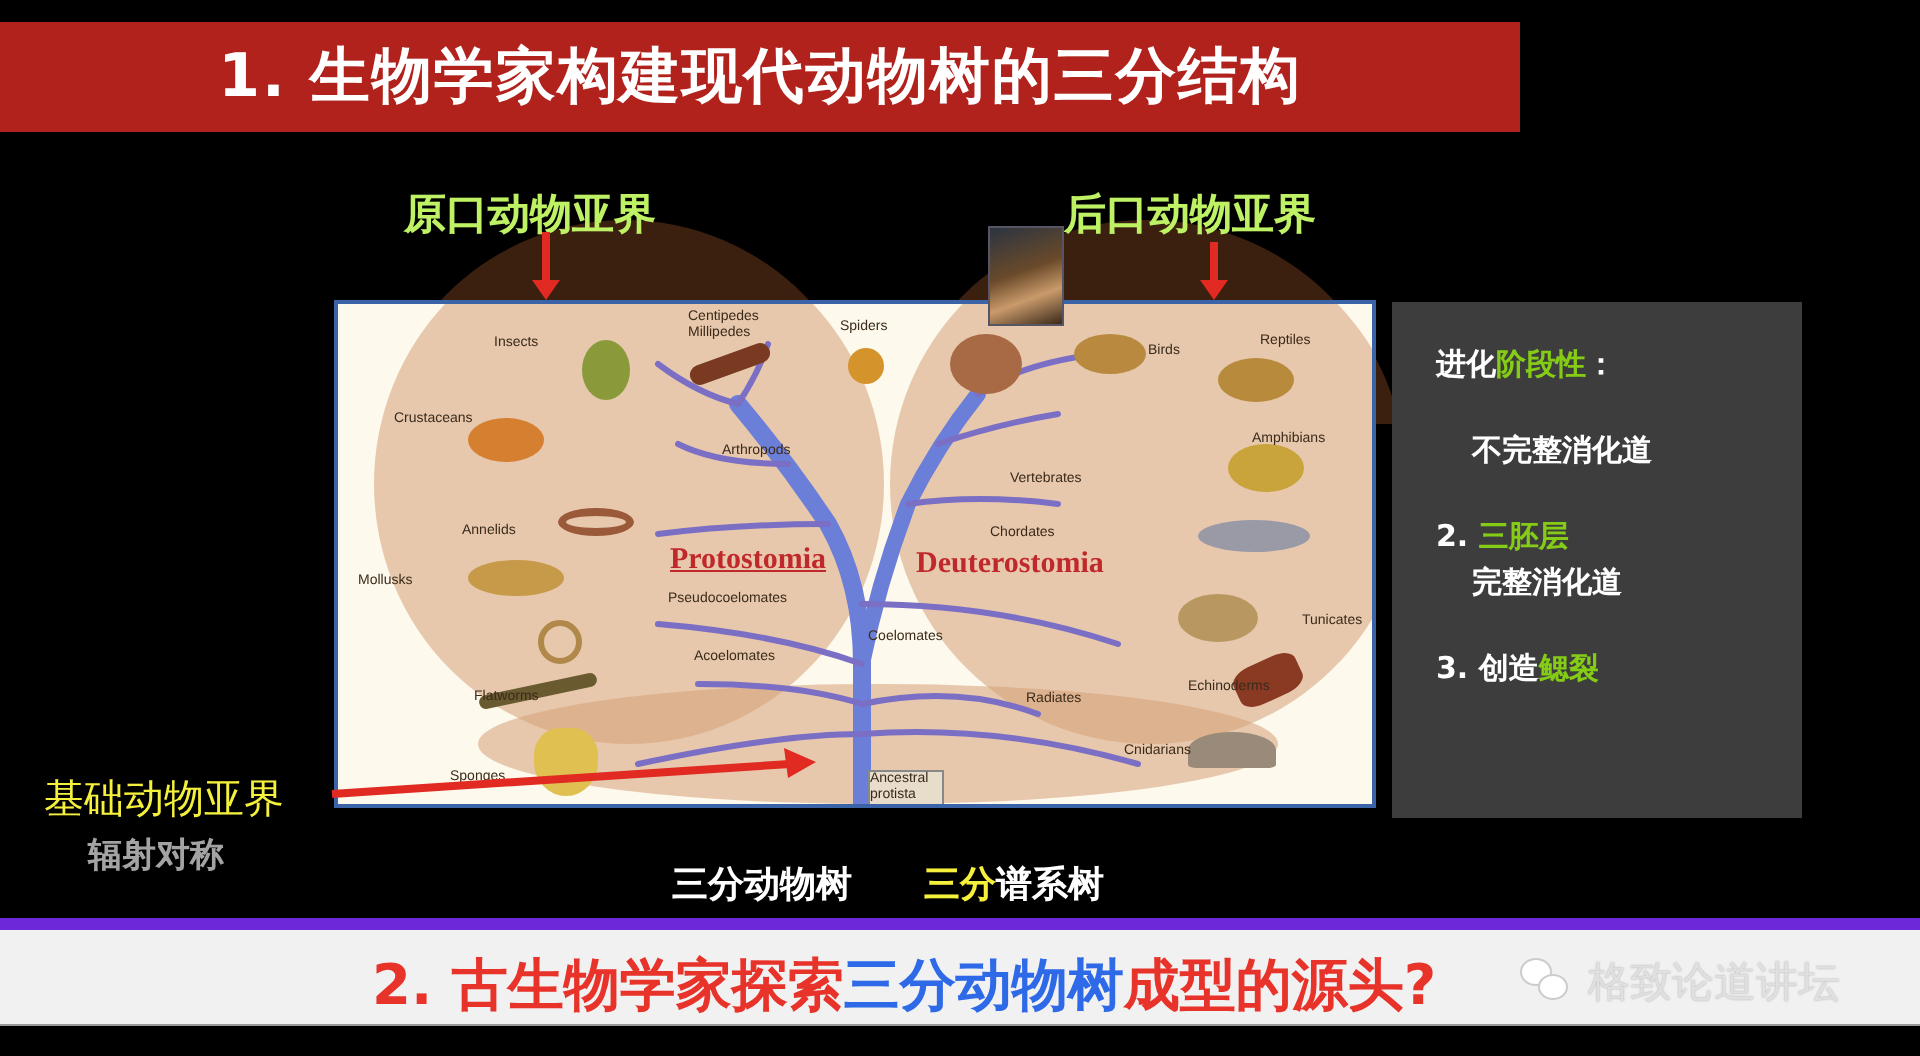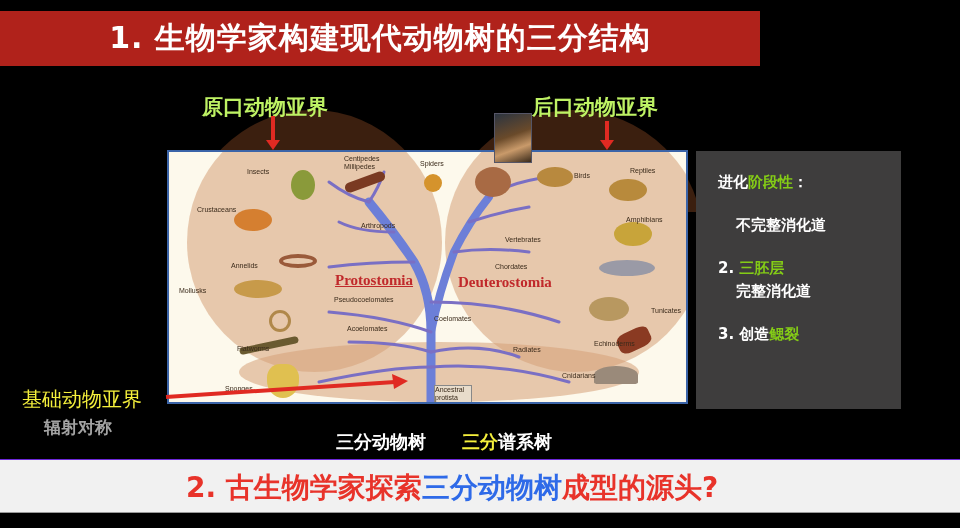--- a/index.html
+++ b/index.html
@@ -62,21 +62,21 @@
     position: absolute; left: 44px; top: 416px; color: #a3a3a3;
     font-weight: bold; font-size: 17px;
   }
   .caption {
     position: absolute; left: 336px; top: 430px; color: #fff;
     font-weight: bold; font-size: 18px;
   }
   .caption .yel { color: #f5f03c; margin-left: 36px; }
   .bottom-bar {
     position: absolute; left: 0; top: 459px; width: 960px; height: 54px;
-    background: #f1f1f1; border-top: 1px solid #6d28d9; border-bottom: 1px solid #999;
+    background: #f1f1f1; border-top: 6px solid #6d28d9; border-bottom: 1px solid #999;
   }
   .bottom-title {
     position: absolute; left: 186px; top: 9px; font-size: 28px; font-weight: bold;
     color: #e8332a; white-space: nowrap;
   }
   .bottom-title .blue { color: #2e6ae8; }
   .watermark {
     position: absolute; left: 760px; top: 12px; display: flex; align-items: center;
     color: #e0e0e0; font-size: 21px; text-shadow: 0 0 1px #aaa;
   }
@@ -188,13 +188,20 @@
 
 <svg width="960" height="528" style="position:absolute;left:0;top:0;pointer-events:none;">
   <line x1="166" y1="397" x2="395" y2="382" stroke="#e02a22" stroke-width="4"></line>
   <polygon points="408,381 392,374 394,389" fill="#e02a22"></polygon>
 </svg>
 
 <div class="caption"><span>三分动物树</span><span class="yel">三分</span><span>谱系树</span></div>
 
 <div class="bottom-bar">
   <div class="bottom-title"><span>2. 古生物学家探索</span><span class="blue">三分动物树</span><span>成型的源头?</span></div>
+  <div class="watermark">
+    <div class="wechat-icon">
+      <span style="left:0;top:0;width:16px;height:14px;"></span>
+      <span style="left:9px;top:8px;width:15px;height:13px;"></span>
+    </div>
+    <span>格致论道讲坛</span>
+  </div>
 </div>
 
 </body></html>

